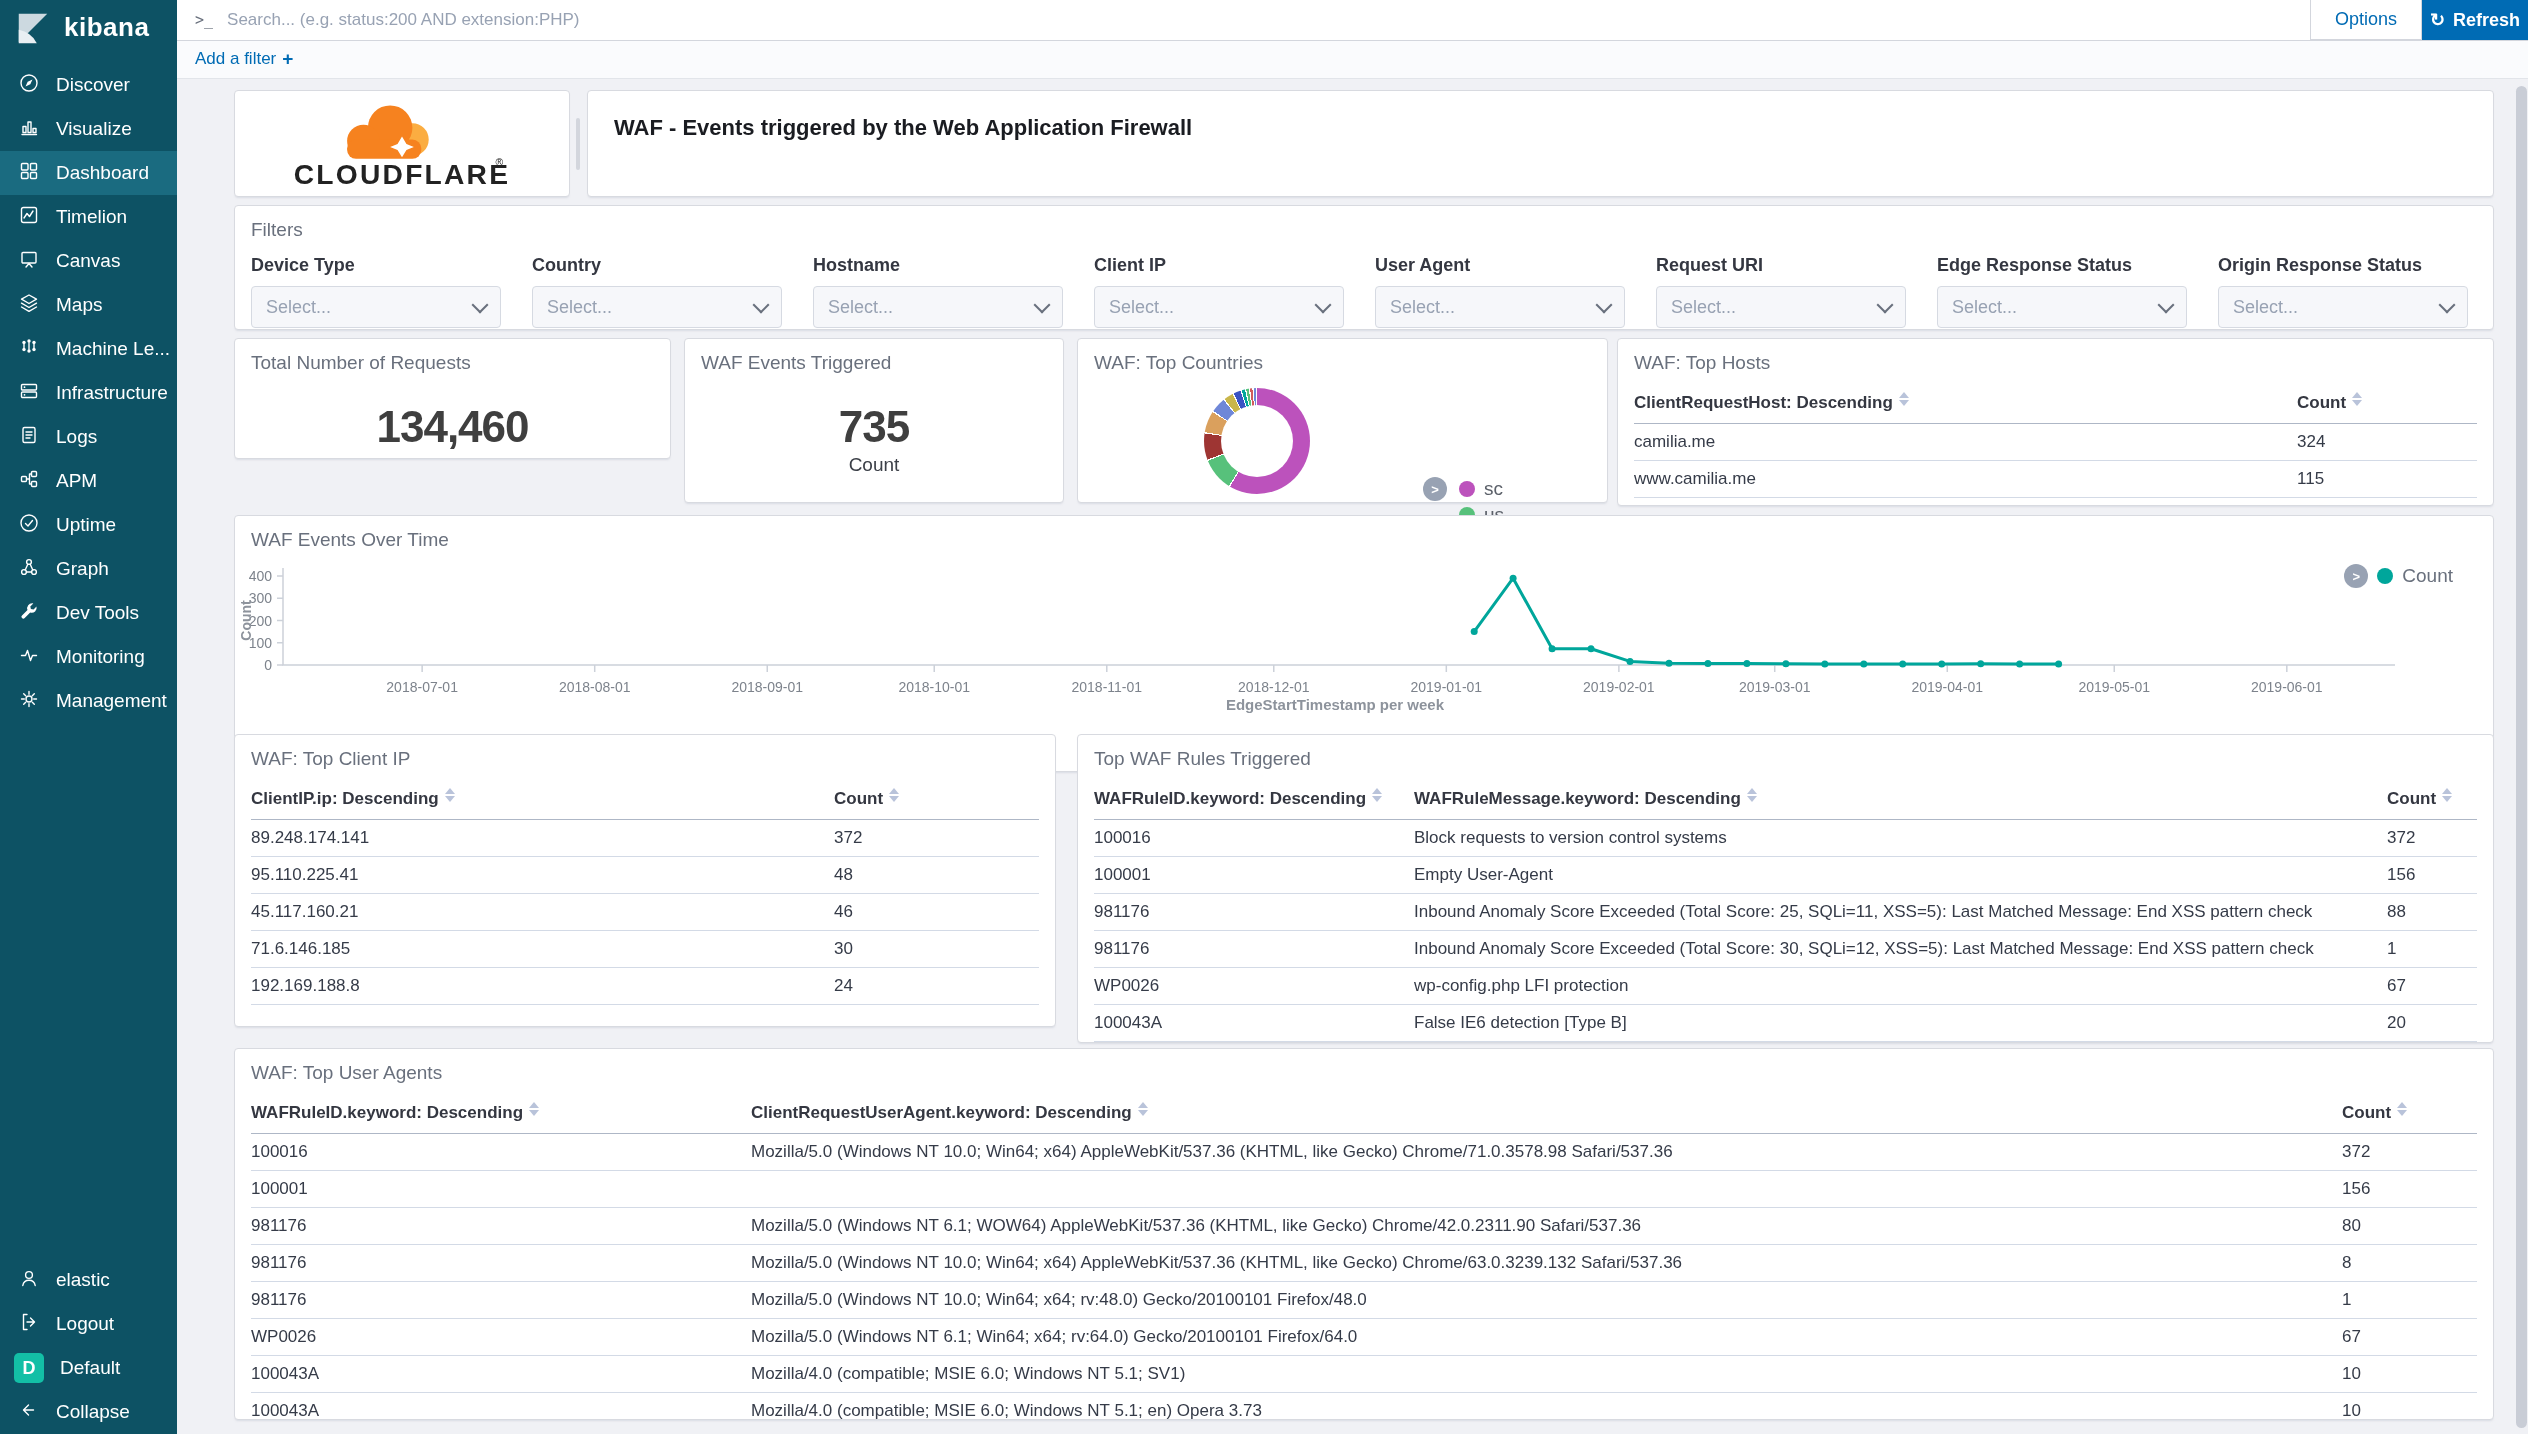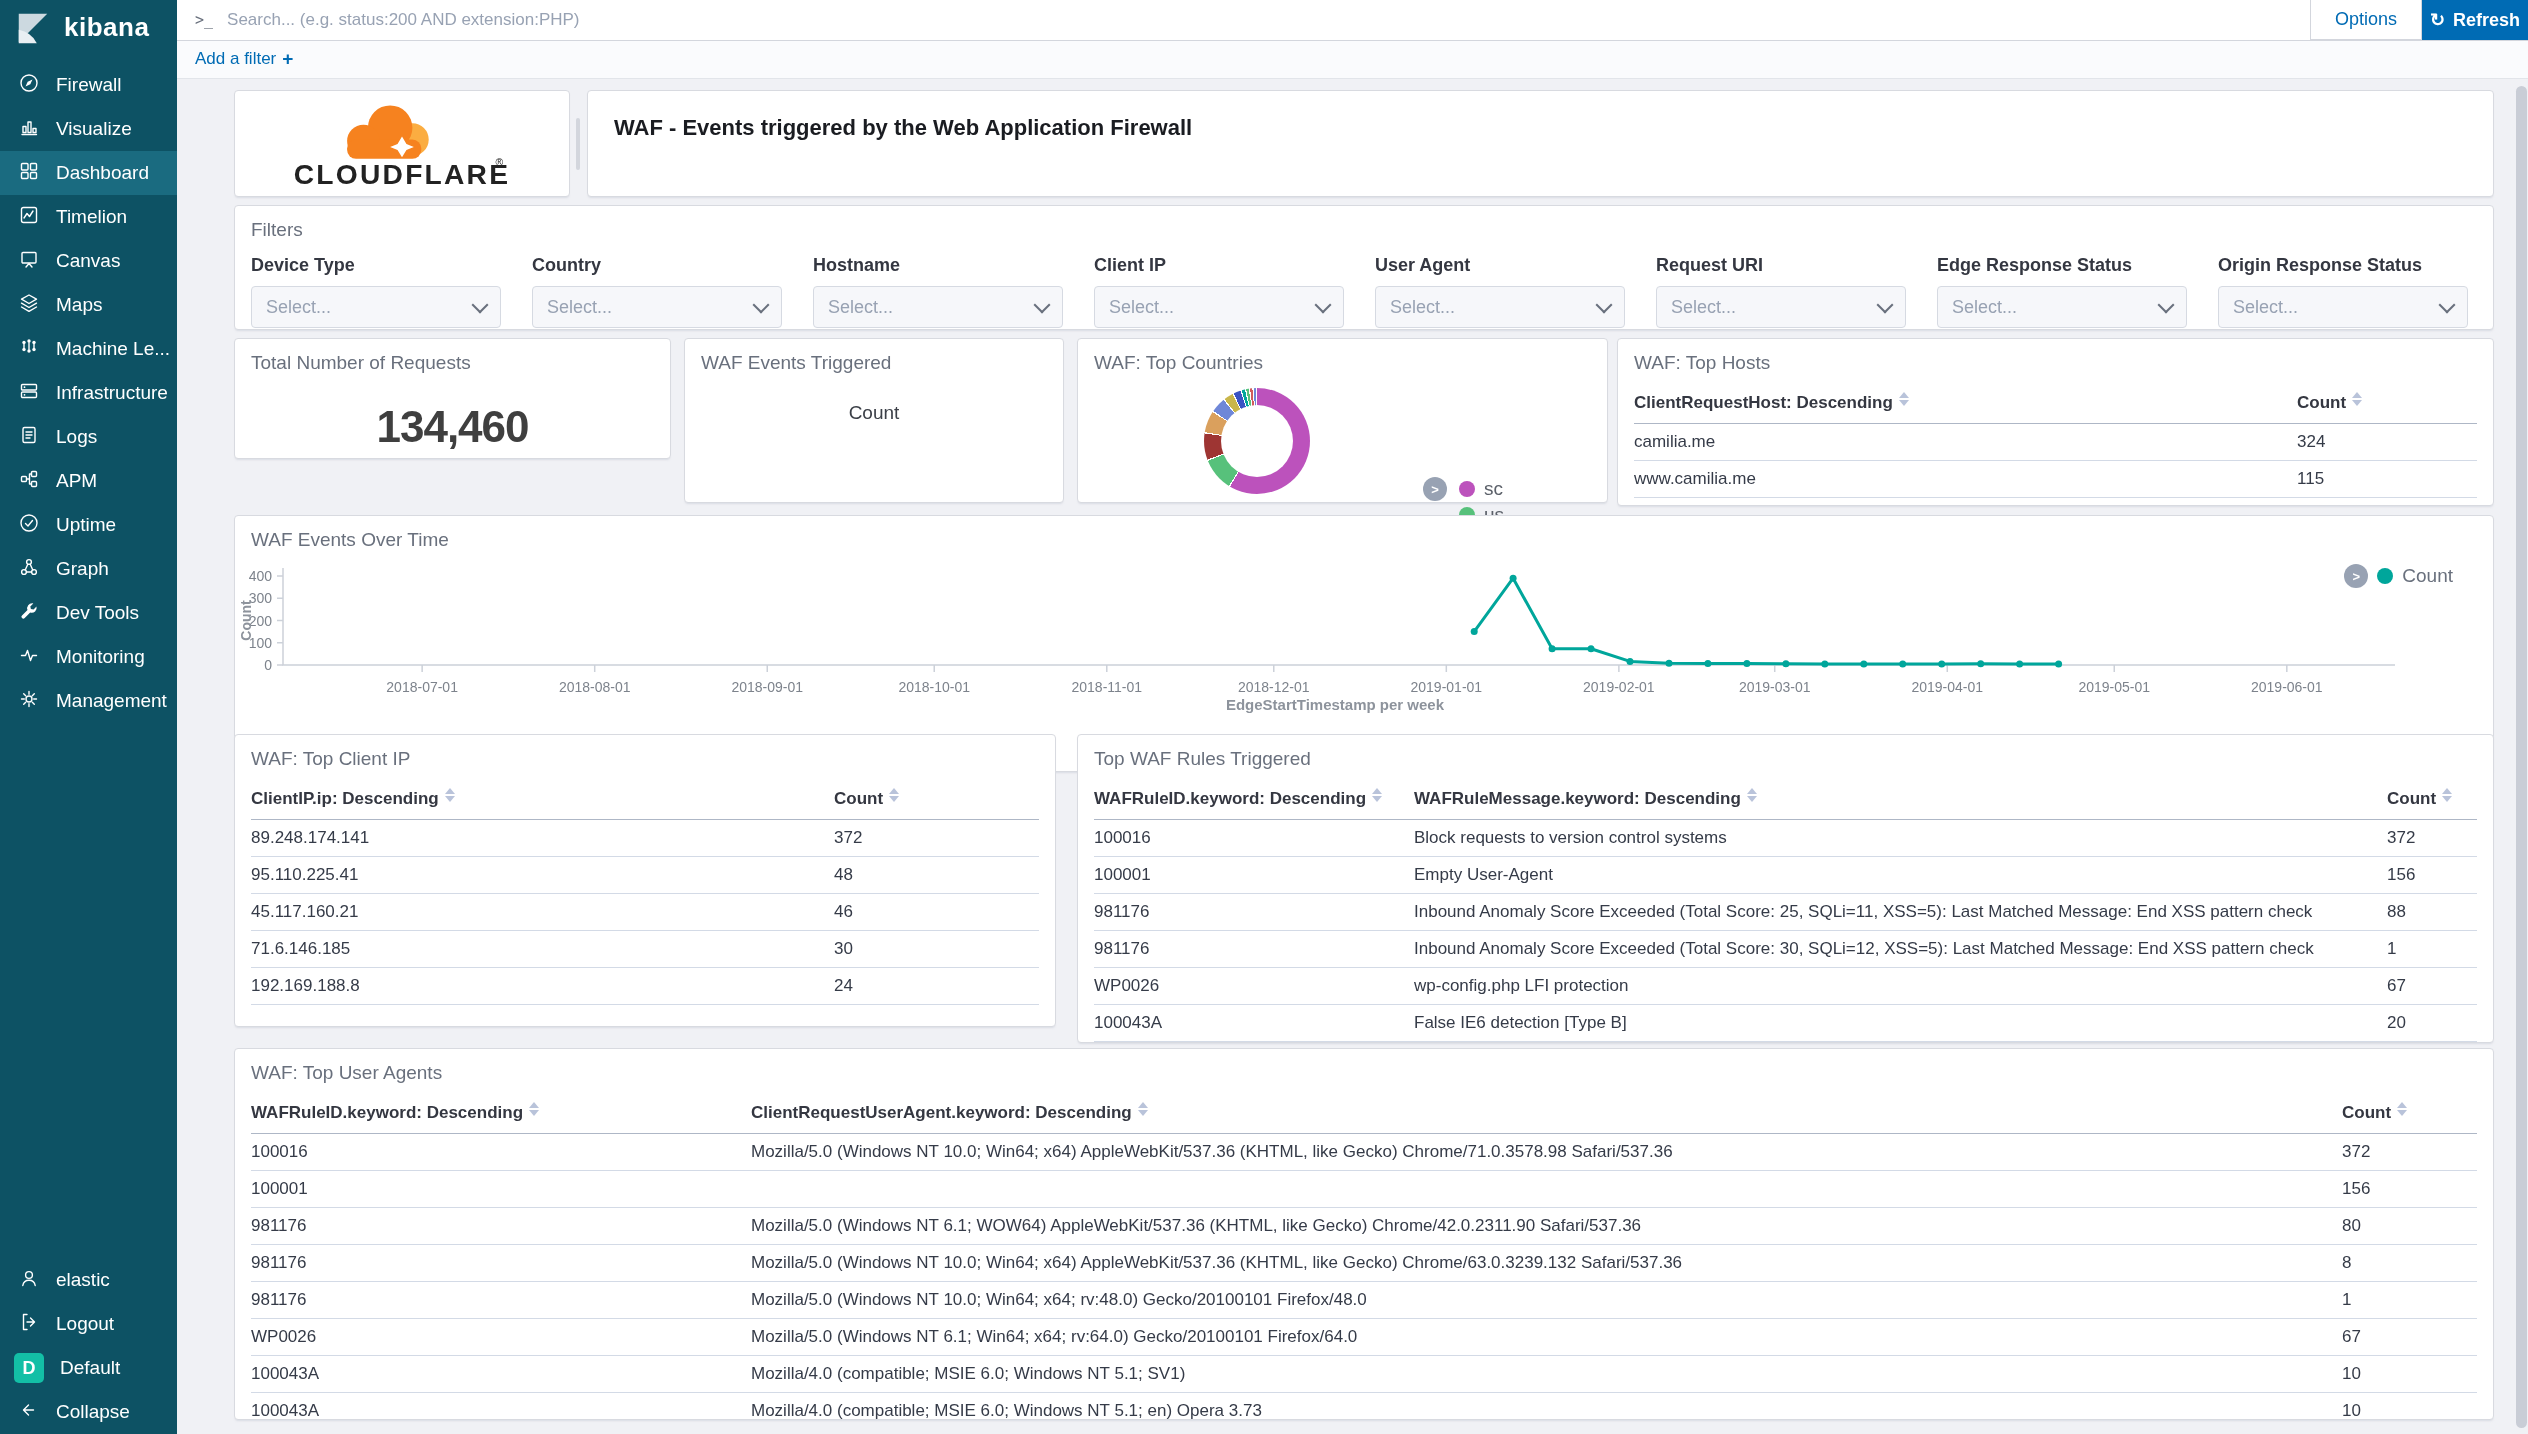--- a/index.html
+++ b/index.html
@@ -116,21 +116,21 @@
       <path d="M5 37 V23 A 27 27 0 0 1 24 37 Z" fill="#e9eff3"></path>
     </svg>
     <span class="logo-text">kibana</span>
   </div>
   <nav id="nav">
       <div class="nav-item">
         <span><svg width="22" height="22" viewBox="0 0 22 22" fill="none" stroke="#ffffff" stroke-width="1.4" stroke-linecap="round" stroke-linejoin="round">
             <circle cx="11" cy="11" r="8"></circle>
             <path d="M14.5 7.5l-2.2 4.8-4.8 2.2 2.2-4.8z" fill="#fff" stroke="none"></path>
           </svg></span>
-        <span>Firewall</span>
+        <span>Discover</span>
       </div>
       <div class="nav-item">
         <span><svg width="22" height="22" viewBox="0 0 22 22" fill="none" stroke="#ffffff" stroke-width="1.4" stroke-linecap="round" stroke-linejoin="round">
             <path d="M4 18.5h14.5"></path>
             <rect x="5" y="10.5" width="3" height="6"></rect>
             <rect x="10" y="6" width="3" height="10.5"></rect>
             <rect x="15" y="12.5" width="3" height="4"></rect>
           </svg></span>
         <span>Visualize</span>
       </div>
@@ -370,20 +370,21 @@
     <div class="panel-title">Total Number of Requests</div>
     <div class="metric-body">
       <div class="metric-value">134,460</div>
       <div class="metric-label">Count</div>
     </div>
   </div>
 
   <div class="panel" id="panel-wafevents">
     <div class="panel-title">WAF Events Triggered</div>
     <div class="metric-body">
+      <div class="metric-value">735</div>
       <div class="metric-label">Count</div>
     </div>
   </div>
 
   <div class="panel" id="panel-countries">
     <div class="panel-title">WAF: Top Countries</div>
     <div class="donut" id="donut" style="background: conic-gradient(rgb(188, 82, 188) 0%, rgb(188, 82, 188) 58.5%, rgb(255, 255, 255) 58.5%, rgb(255, 255, 255) 58.9%, rgb(87, 193, 123) 58.9%, rgb(87, 193, 123) 68.9%, rgb(255, 255, 255) 68.9%, rgb(255, 255, 255) 69.3%, rgb(158, 53, 51) 69.3%, rgb(158, 53, 51) 77.3%, rgb(255, 255, 255) 77.3%, rgb(255, 255, 255) 77.7%, rgb(218, 160, 93) 77.7%, rgb(218, 160, 93) 84.2%, rgb(255, 255, 255) 84.2%, rgb(255, 255, 255) 84.6%, rgb(111, 135, 216) 84.6%, rgb(111, 135, 216) 89.1%, rgb(255, 255, 255) 89.1%, rgb(255, 255, 255) 89.5%, rgb(201, 182, 74) 89.5%, rgb(201, 182, 74) 92.3%, rgb(255, 255, 255) 92.3%, rgb(255, 255, 255) 92.7%, rgb(58, 83, 196) 92.7%, rgb(58, 83, 196) 94.9%, rgb(255, 255, 255) 94.9%, rgb(255, 255, 255) 95.3%, rgb(0, 166, 155) 95.3%, rgb(0, 166, 155) 96.3%, rgb(255, 255, 255) 96.3%, rgb(255, 255, 255) 96.7%, rgb(87, 193, 123) 96.7%, rgb(87, 193, 123) 97.5%, rgb(255, 255, 255) 97.5%, rgb(255, 255, 255) 97.9%, rgb(209, 91, 91) 97.9%, rgb(209, 91, 91) 98.6%, rgb(255, 255, 255) 98.6%, rgb(255, 255, 255) 99%, rgb(111, 135, 216) 99%, rgb(111, 135, 216) 99.6%, rgb(255, 255, 255) 99.6%, rgb(255, 255, 255) 100%, rgb(255, 255, 255) 100%, rgb(255, 255, 255) 100%);">
       <div class="donut-hole"></div>
     </div>
   </div>

